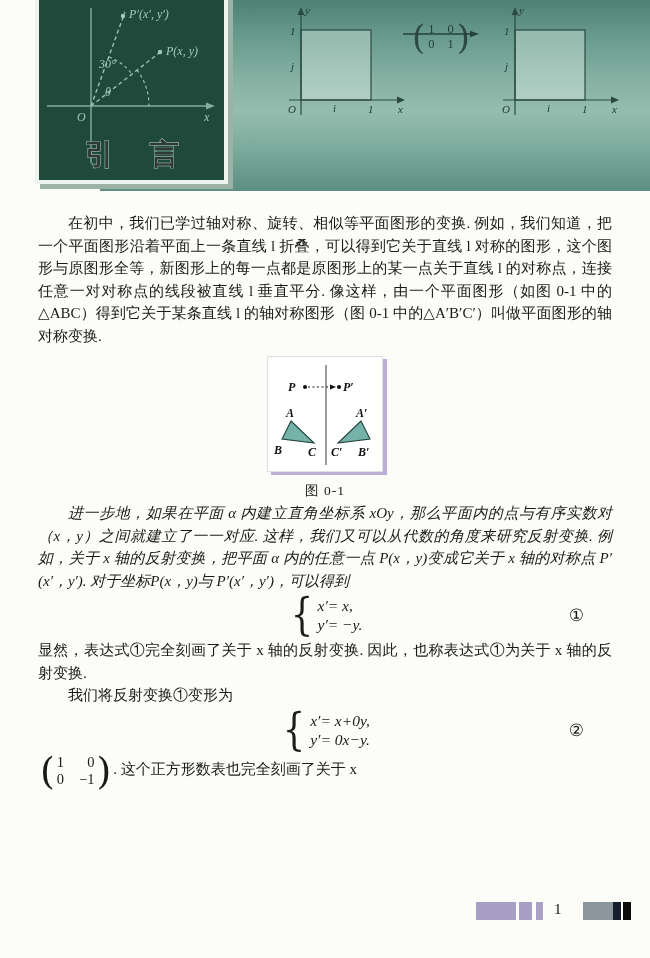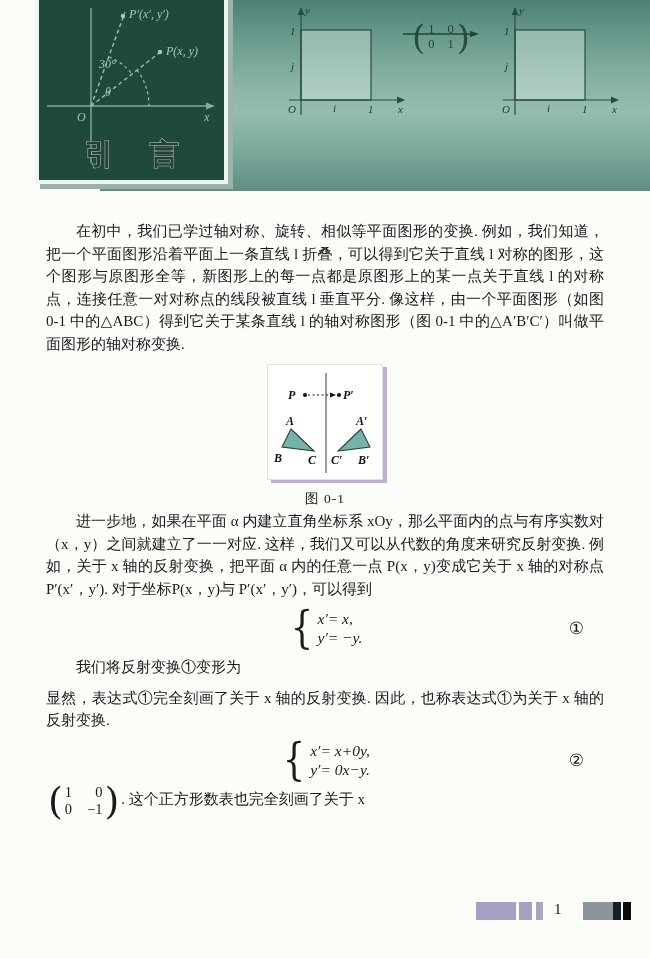--- a/index.html
+++ b/index.html
@@ -19,21 +19,21 @@
   .marrow{margin-top:9px;}
 
   .panel{position:absolute;left:35px;top:-6px;width:185px;height:182px;background:#1f4a3b;
          border:4px solid #edf3ef;box-shadow:5px 5px 0 #9db2a7;}
   .panel svg{position:absolute;left:0;top:0;}
   .panel text{font-family:"Liberation Serif","DejaVu Serif",serif;font-style:italic;fill:#a5c8b8;font-size:12px;}
   .panel .title-text{font-style:normal;font-weight:bold;font-size:29px;fill:#2e3a35;stroke:#b9d6c8;stroke-width:0.9px;paint-order:stroke;letter-spacing:14px;font-family:"Liberation Sans","DejaVu Sans",sans-serif;}
 
   
   #content{position:absolute;left:38px;top:212px;width:574px;}
-  .para{font-size:15px;line-height:22.5px;text-align:justify;margin:8px;}
+  .para{font-size:15px;line-height:22.5px;text-align:justify;margin:0;}
   .indent{text-indent:2em;}
 
   
   .figwrap{text-align:center;margin-top:9px;}
   .figbox{display:inline-block;width:114px;height:114px;background:#ffffff;border:1px solid #e0e0e4;
           box-shadow:4px 3px 0 #bcaed6;}
   .figbox svg text{font-family:"Liberation Serif","DejaVu Serif",serif;font-style:italic;font-size:12px;fill:#101010;font-weight:bold;}
   .figcaption{margin-top:7px;font-size:13.5px;letter-spacing:1px;text-align:center;}
 
   
@@ -159,36 +159,36 @@
           <polygon points="93,64 102,82 70,86" fill="#74b2aa" stroke="#23423c" stroke-width="1.1"></polygon>
           <text x="88" y="60">A′</text>
           <text x="63" y="99">C′</text>
           <text x="90" y="99">B′</text>
         </svg>
       </div>
       <div class="figcaption">图 0-1</div>
     </div>
 
 
-    <p class="para indent" style="margin-top:2px;">进一步地，如果在平面 α 内建立直角坐标系 xOy，那么平面内的点与有序实数对（x，y）之间就建立了一一对应. 这样，我们又可以从代数的角度来研究反射变换. 例如，关于 x 轴的反射变换，把平面 α 内的任意一点 P(x，y)变成它关于 x 轴的对称点 P′(x′，y′). 对于坐标P(x，y)与 P′(x′，y′)，可以得到</p>
+    <p class="para indent" style="margin-top:2px;font-style:italic;">进一步地，如果在平面 α 内建立直角坐标系 xOy，那么平面内的点与有序实数对（x，y）之间就建立了一一对应. 这样，我们又可以从代数的角度来研究反射变换. 例如，关于 x 轴的反射变换，把平面 α 内的任意一点 P(x，y)变成它关于 x 轴的对称点 P′(x′，y′). 对于坐标P(x，y)与 P′(x′，y′)，可以得到</p>
 
     <div class="eqrow">
       <div class="eqsys">
         <span class="brace">{</span>
         <span class="eqlines">
           <span>x′= x,</span>
           <span>y′= −y.</span>
         </span>
       </div>
       <span class="eqlabel">①</span>
     </div>
 
+    <p class="para">显然，表达式①完全刻画了关于 x 轴的反射变换. 因此，也称表达式①为关于 x 轴的反射变换.</p>
+
     <p class="para indent">我们将反射变换①变形为</p>
-
-    <p class="para">显然，表达式①完全刻画了关于 x 轴的反射变换. 因此，也称表达式①为关于 x 轴的反射变换.</p>
 
     <div class="eqrow">
       <div class="eqsys">
         <span class="brace">{</span>
         <span class="eqlines">
           <span>x′= x+0y,</span>
           <span>y′= 0x−y.</span>
         </span>
       </div>
       <span class="eqlabel">②</span>

